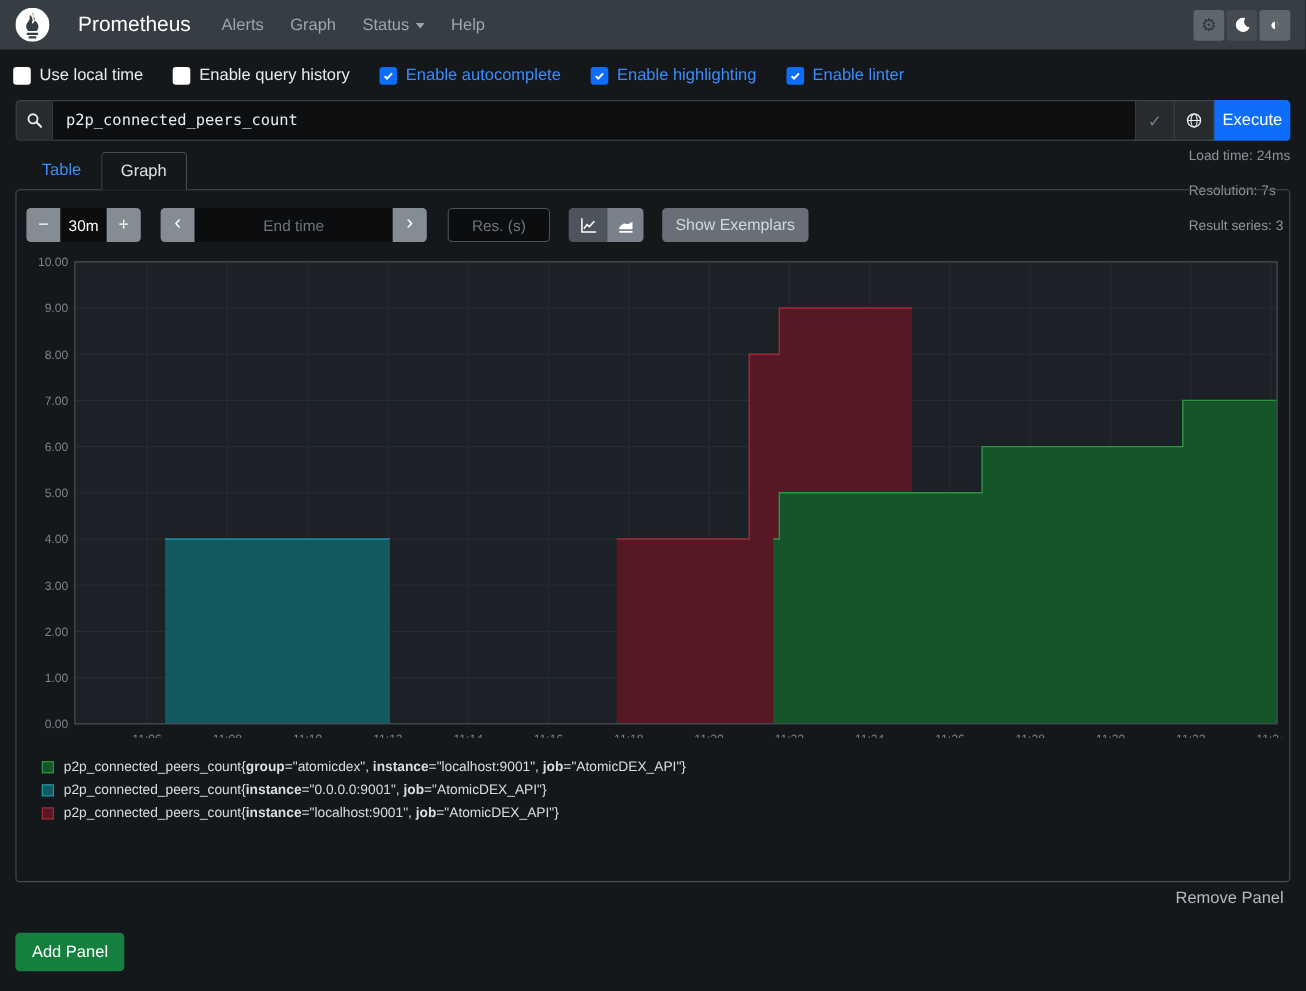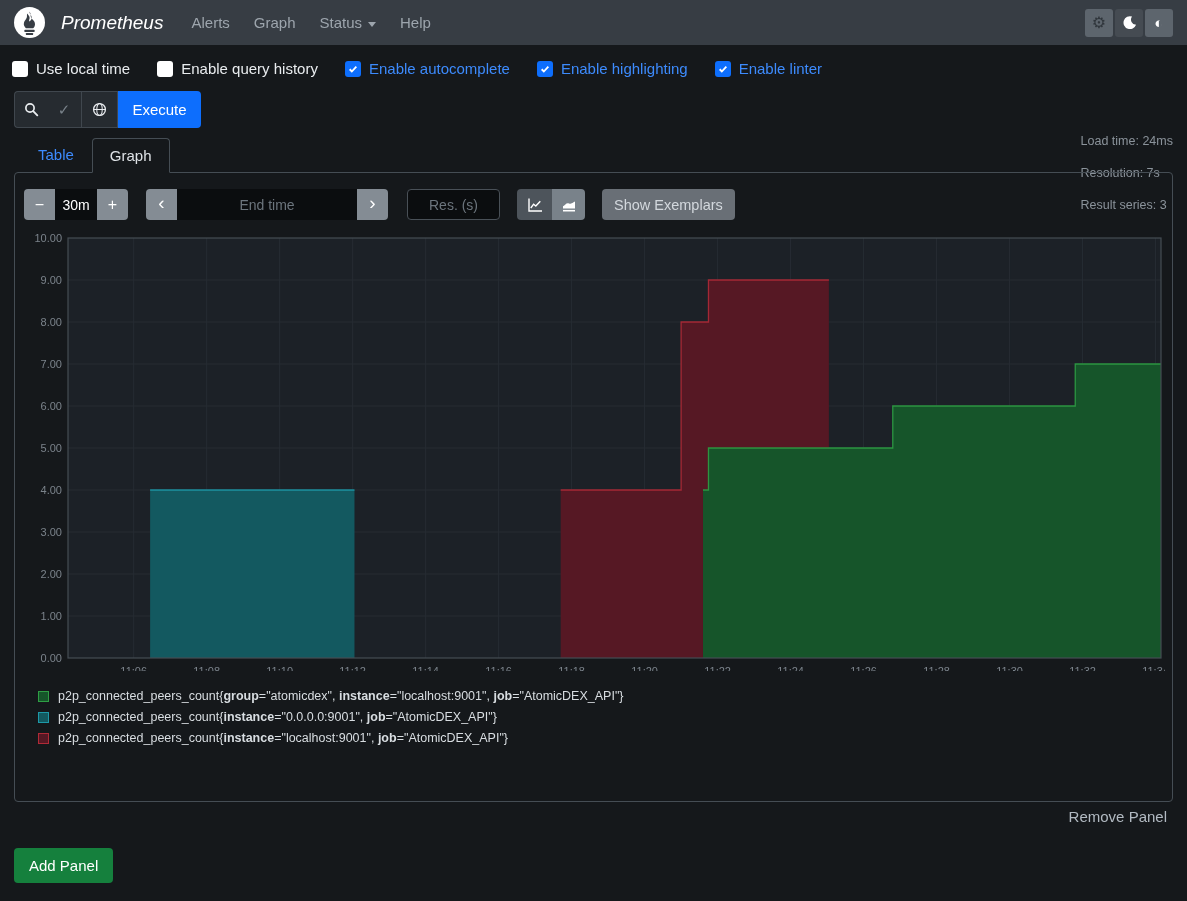--- a/index.html
+++ b/index.html
@@ -5,42 +5,42 @@
   * { box-sizing: border-box; margin: 0; padding: 0; }
   html,body { width:1187px; height:901px; }
   body {
     background:#15181b; color:#e9ecef;
     font-family:"Liberation Sans", sans-serif;
     overflow:hidden; position:relative;
   }
   
   .navbar { height:45px; background:#373d44; display:flex; align-items:center; padding:0 14px; }
   .logo { width:31px; height:31px; flex:0 0 auto; }
-  .brand { color:#fff; font-size:19px; margin-left:16px; text-decoration:none;font-style:italic; }
+  .brand { color:#fff; font-size:19px; margin-left:26px; text-decoration:none; }
   .nav-items { display:flex; margin-left:28px; align-items:center;text-align:center; }
   .nav-link { color:#9da5ad; font-size:15px; margin-right:24px; text-decoration:none; cursor:pointer; }
   .caret { display:inline-block; width:0; height:0; border-left:4.5px solid transparent; border-right:4.5px solid transparent; border-top:5px solid #9da5ad; margin-left:6px; vertical-align:middle; }
   .theme-group { margin-left:auto; display:flex; gap:2px; }
   .theme-btn { width:28px; height:28px; border:none; border-radius:3px; background:#5d656d; display:flex; align-items:center; justify-content:center; cursor:pointer; font-size:16px; color:#30363c; }
   .theme-btn.active { background:#454b52; }
   .theme-btn.half { color:#fff; font-size:15px; }
   
   .options { display:flex; align-items:center; gap:27px; padding:15px 12px 14px 12px; }
   .opt { display:flex; align-items:center; gap:8px; cursor:pointer; }
   .opt-label { font-size:15px; color:#e9ecef; }
   .opt.checked .opt-label { color:#3d8bfd; }
   .cb { width:16px; height:16px; border-radius:3px; background:#fff; display:inline-flex; align-items:center; justify-content:center; }
   .cb.on { background:#0d6efd; }
   
   .query-row { display:flex; margin:0 14px; height:37px; }
   .q-addon { width:33px; background:#262b30; border:1px solid #40474e; border-right:none; border-radius:4px 0 0 4px; display:flex; align-items:center; justify-content:center; }
   .q-input { flex:1; background:#0c0e10; border:1px solid #40474e; color:#e9ecef; font-family:"DejaVu Sans Mono", monospace; font-size:14px; padding:0 12px; outline:none; }
   .q-btn { width:35px; background:#262b30; border:1px solid #40474e; border-left:none; display:flex; align-items:center; justify-content:center; cursor:pointer; color:#79828a; font-size:15px; }
   .q-btn.globe { width:36px; color:#e9ecef; }
-  .execute-btn { width:83px; background:#0d6efd; color:#fff; border:none; border-radius:0 4px 4px 0; font-size:15px; cursor:pointer; font-family:inherit; }
+  .execute-btn { width:69px; background:#0d6efd; color:#fff; border:none; border-radius:0 4px 4px 0; font-size:15px; cursor:pointer; font-family:inherit; }
   
   .tabs-wrap { margin:0 14px; position:relative; padding-top:9px; }
   .stats { position:absolute; right:0; top:6px; font-size:12.5px; color:#8b939b; display:flex; gap:18px;flex-direction:column; }
   .tabs { display:flex; align-items:flex-end; margin-left:6px; }
   .tab { font-size:15px; padding:8px 17px; cursor:pointer; border:1px solid transparent; border-radius:4px 4px 0 0; }
   .tab.inactive { color:#3d8bfd; }
   .tab.active { color:#dee2e6; background:#15181b; border-color:#454d54; border-bottom-color:#15181b; margin-bottom:-1px; position:relative; z-index:2; }
   
   .panel { margin:0 14px; border:1px solid #454d54; border-radius:4px; padding:9px 9px 18px 9px; min-height:630px; position:relative; z-index:1; }
   .controls { display:flex; align-items:center; margin-top:7px; }
@@ -138,20 +138,21 @@
   </div>
 
 
 <div class="query-row">
   <span class="q-addon">
     <svg width="15" height="15" viewBox="0 0 16 16">
         <circle cx="6.4" cy="6.4" r="4.4" fill="none" stroke="#e9ecef" stroke-width="1.8"></circle>
         <line x1="9.8" y1="9.8" x2="14.2" y2="14.2" stroke="#e9ecef" stroke-width="2" stroke-linecap="round"></line>
       </svg>
   </span>
+  <input class="q-input" spellcheck="false" value="p2p_connected_peers_count" style="">
   <button class="q-btn">✓</button>
   <button class="q-btn globe">
     <svg width="15" height="15" viewBox="0 0 16 16">
         <circle cx="8" cy="8" r="6.3" fill="none" stroke="#e9ecef" stroke-width="1.4"></circle>
         <ellipse cx="8" cy="8" rx="2.9" ry="6.3" fill="none" stroke="#e9ecef" stroke-width="1.1"></ellipse>
         <line x1="1.7" y1="8" x2="14.3" y2="8" stroke="#e9ecef" stroke-width="1.1"></line>
       </svg>
   </button>
   <button class="execute-btn">Execute</button>
 </div>

